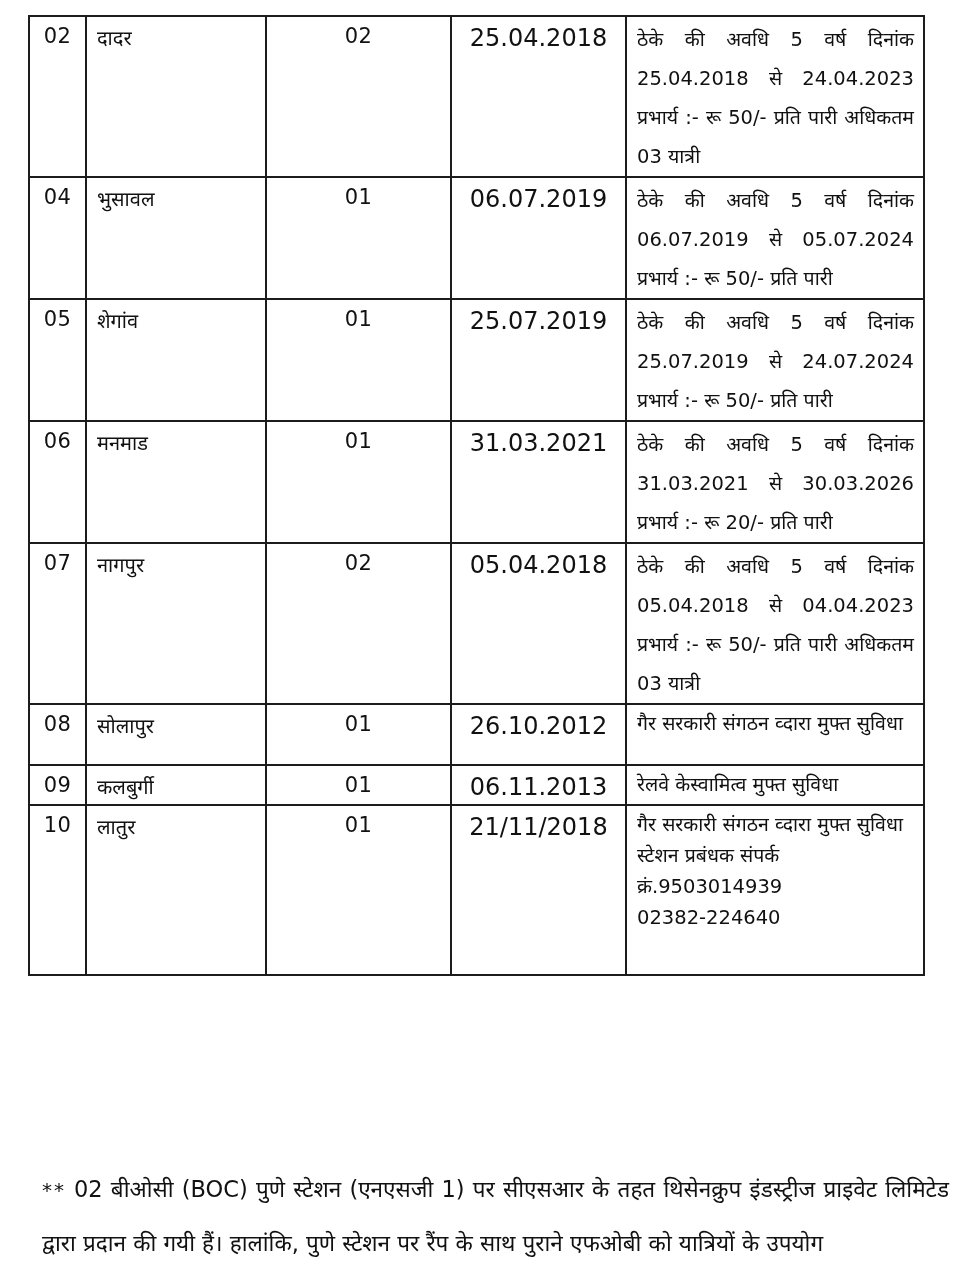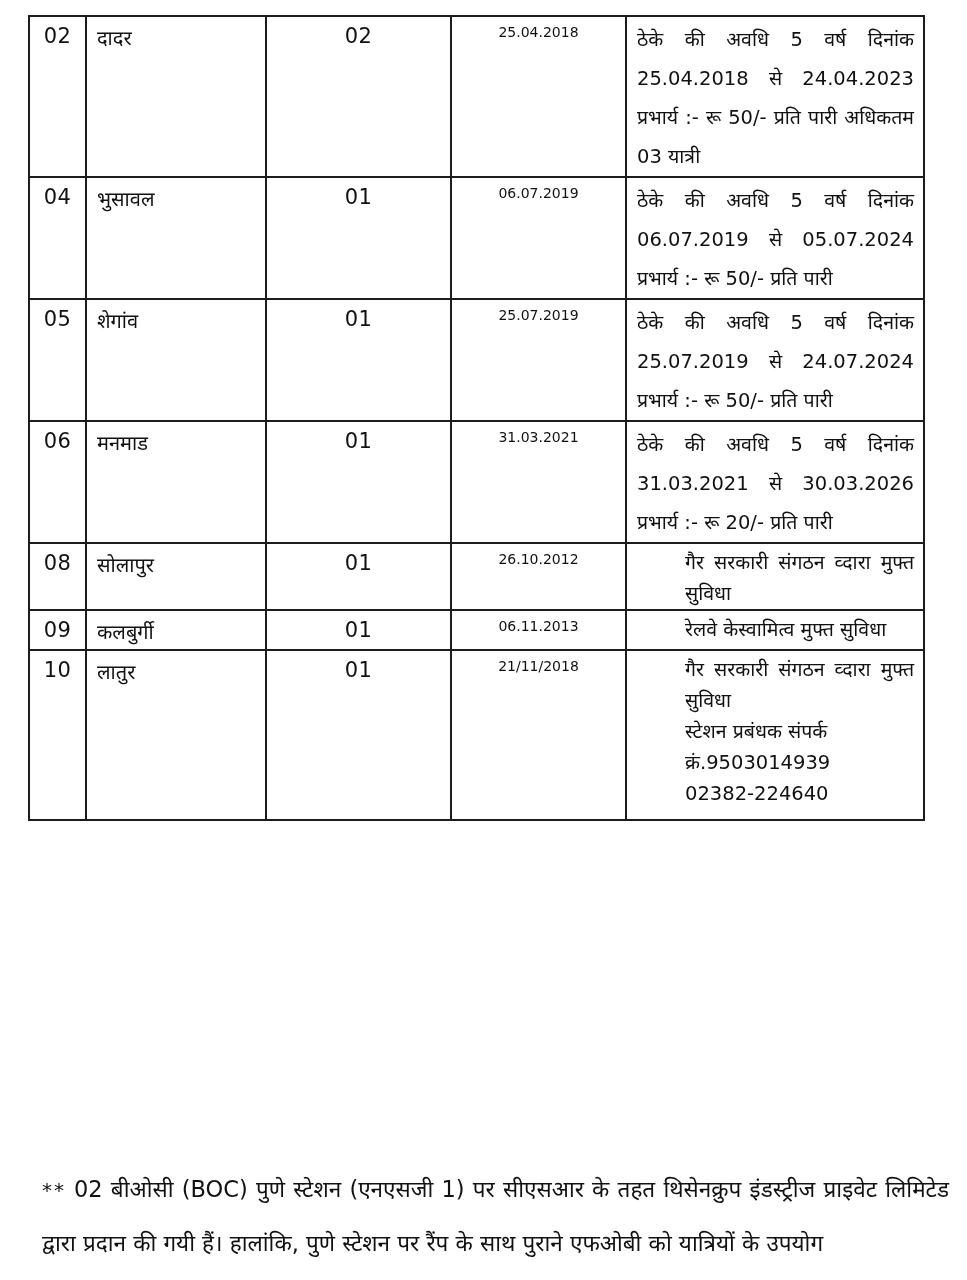--- a/index.html
+++ b/index.html
@@ -48,32 +48,32 @@
     text-align: justify;
   }
   td.count {
     text-align: center;
     font-size: 21px;
     padding-top: 7px;
     letter-spacing: 0.5px;
   }
   td.date {
     text-align: center;
-    font-size: 14px;
+    font-size: 24px;
     padding-top: 7px;
   }
   td.remarks {
     font-size: 19.5px;
     padding: 3px 9px 0 10px;
   }
   .remark-para {
     text-align: justify;
   }
   tr.tall .remark-para  { line-height: 39px; }
-  tr.short .remark-para { line-height: 31px; margin-left: 48px; }
+  tr.short .remark-para { line-height: 31px; }
 
   .footnote {
     position: absolute;
     left: 42px;
     top: 1163px;
     width: 907px;
     font-size: 22.5px;
     line-height: 53px;
     text-align: justify;
     margin: 0;
@@ -127,20 +127,29 @@
         </tr>
         <tr class="tall" style="height: 120px;">
           <td class="sr">06</td>
           <td class="station">मनमाड</td>
           <td class="count">01</td>
           <td class="date">31.03.2021</td>
           <td class="remarks">
             <div class="remark-para">ठेके की अवधि 5 वर्ष दिनांक 31.03.2021 से 30.03.2026 प्रभार्य :- रू 20/- प्रति पारी</div>
           </td>
         </tr>
+        <tr class="tall" style="height: 155px;">
+          <td class="sr">07</td>
+          <td class="station">नागपुर</td>
+          <td class="count">02</td>
+          <td class="date">05.04.2018</td>
+          <td class="remarks">
+            <div class="remark-para">ठेके की अवधि 5 वर्ष दिनांक 05.04.2018 से 04.04.2023 प्रभार्य :- रू 50/- प्रति पारी अधिकतम 03 यात्री</div>
+          </td>
+        </tr>
         <tr class="short" style="height: 61px;">
           <td class="sr">08</td>
           <td class="station">सोलापुर</td>
           <td class="count">01</td>
           <td class="date">26.10.2012</td>
           <td class="remarks">
             <div class="remark-para">गैर सरकारी संगठन व्दारा मुफ्त सुविधा</div>
           </td>
         </tr>
         <tr class="short" style="height: 39px;">

